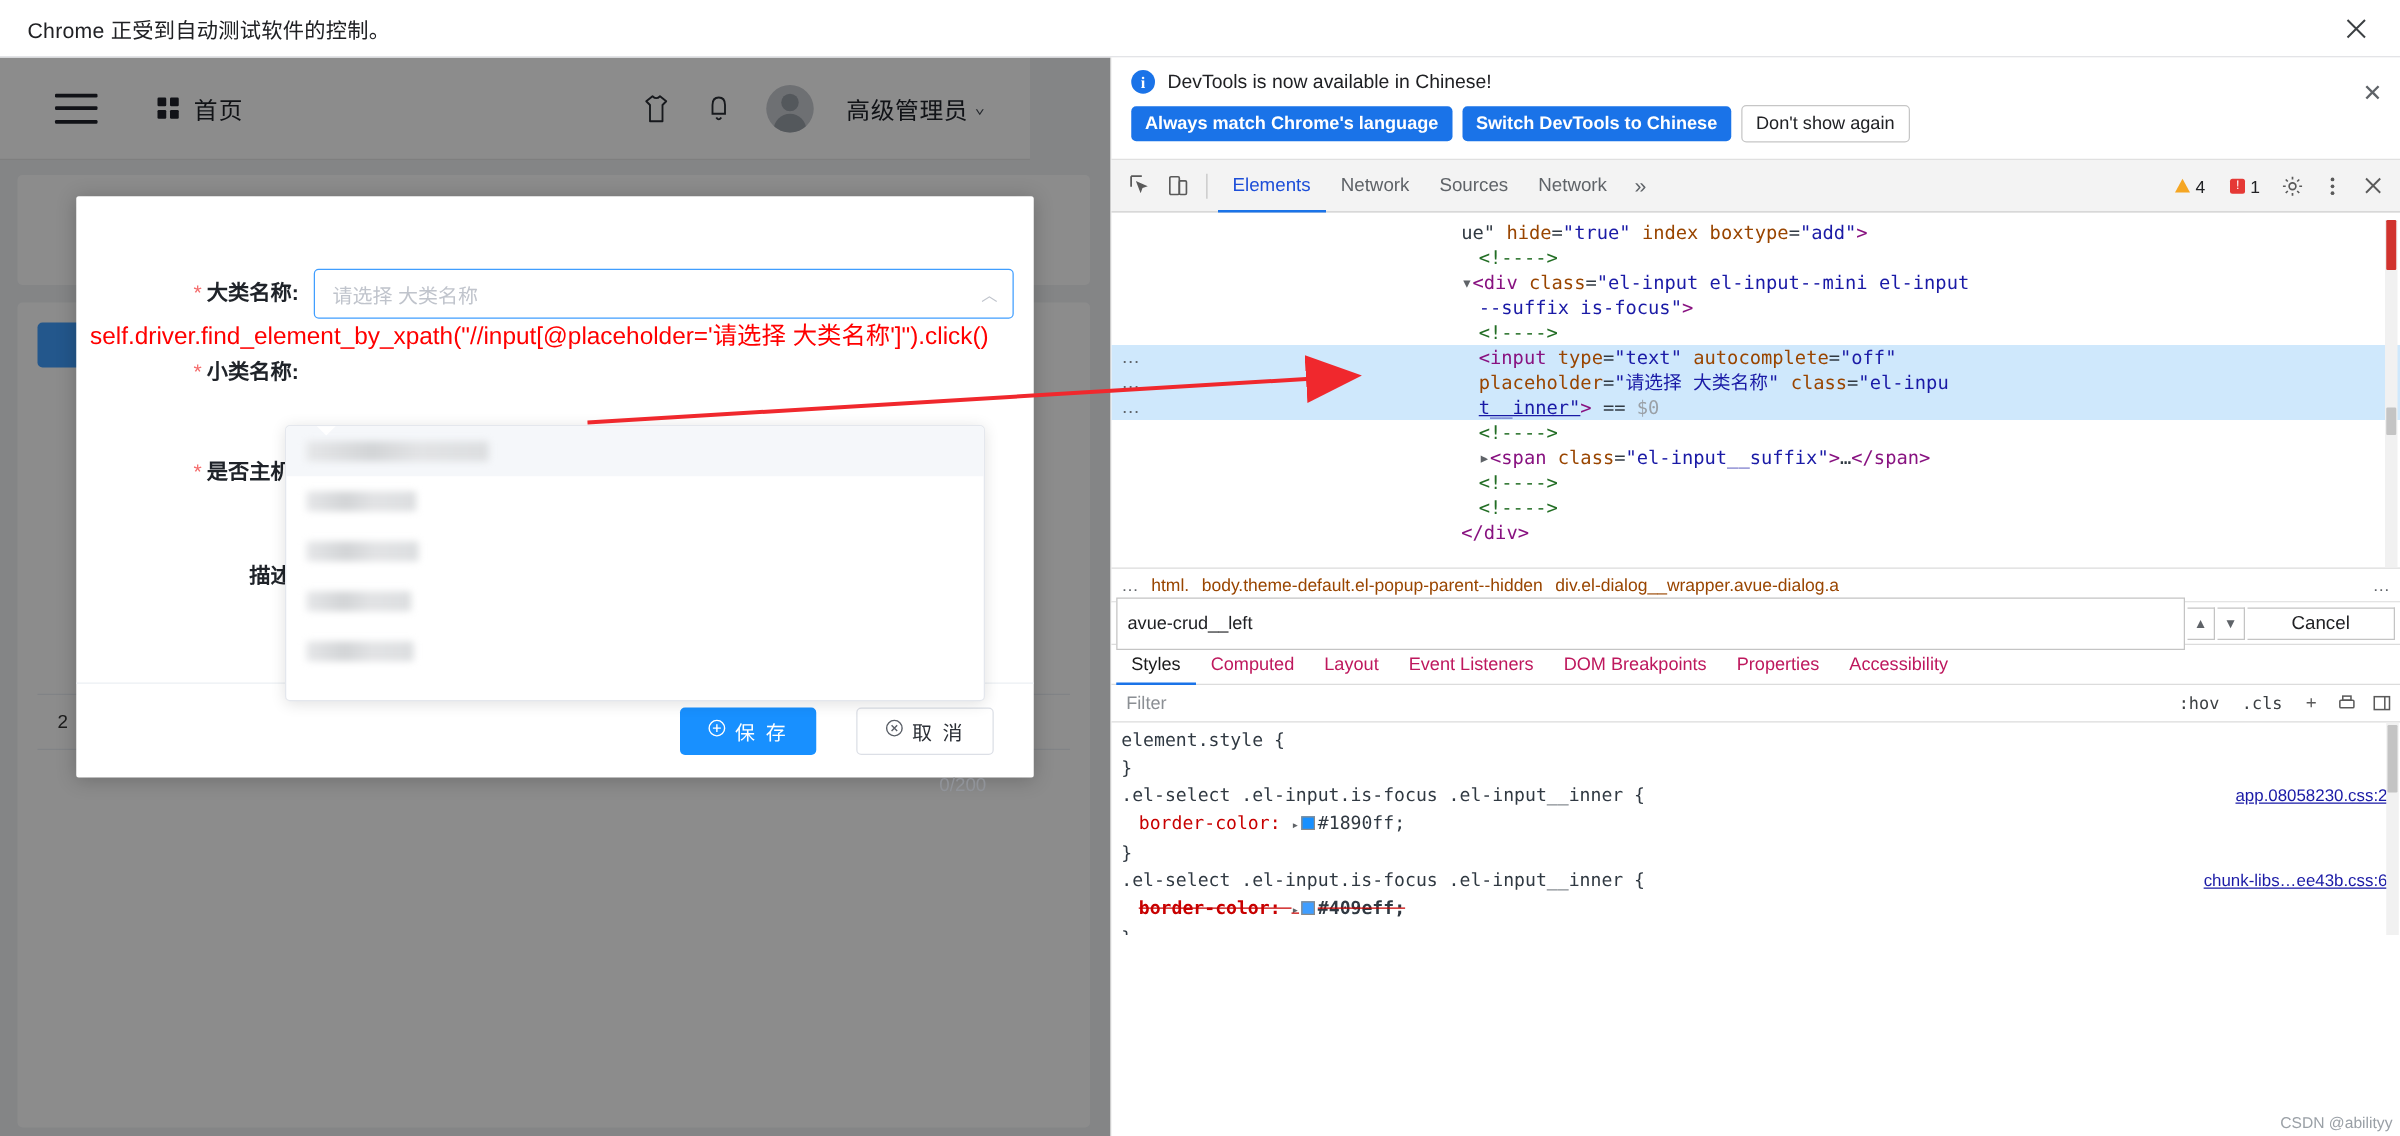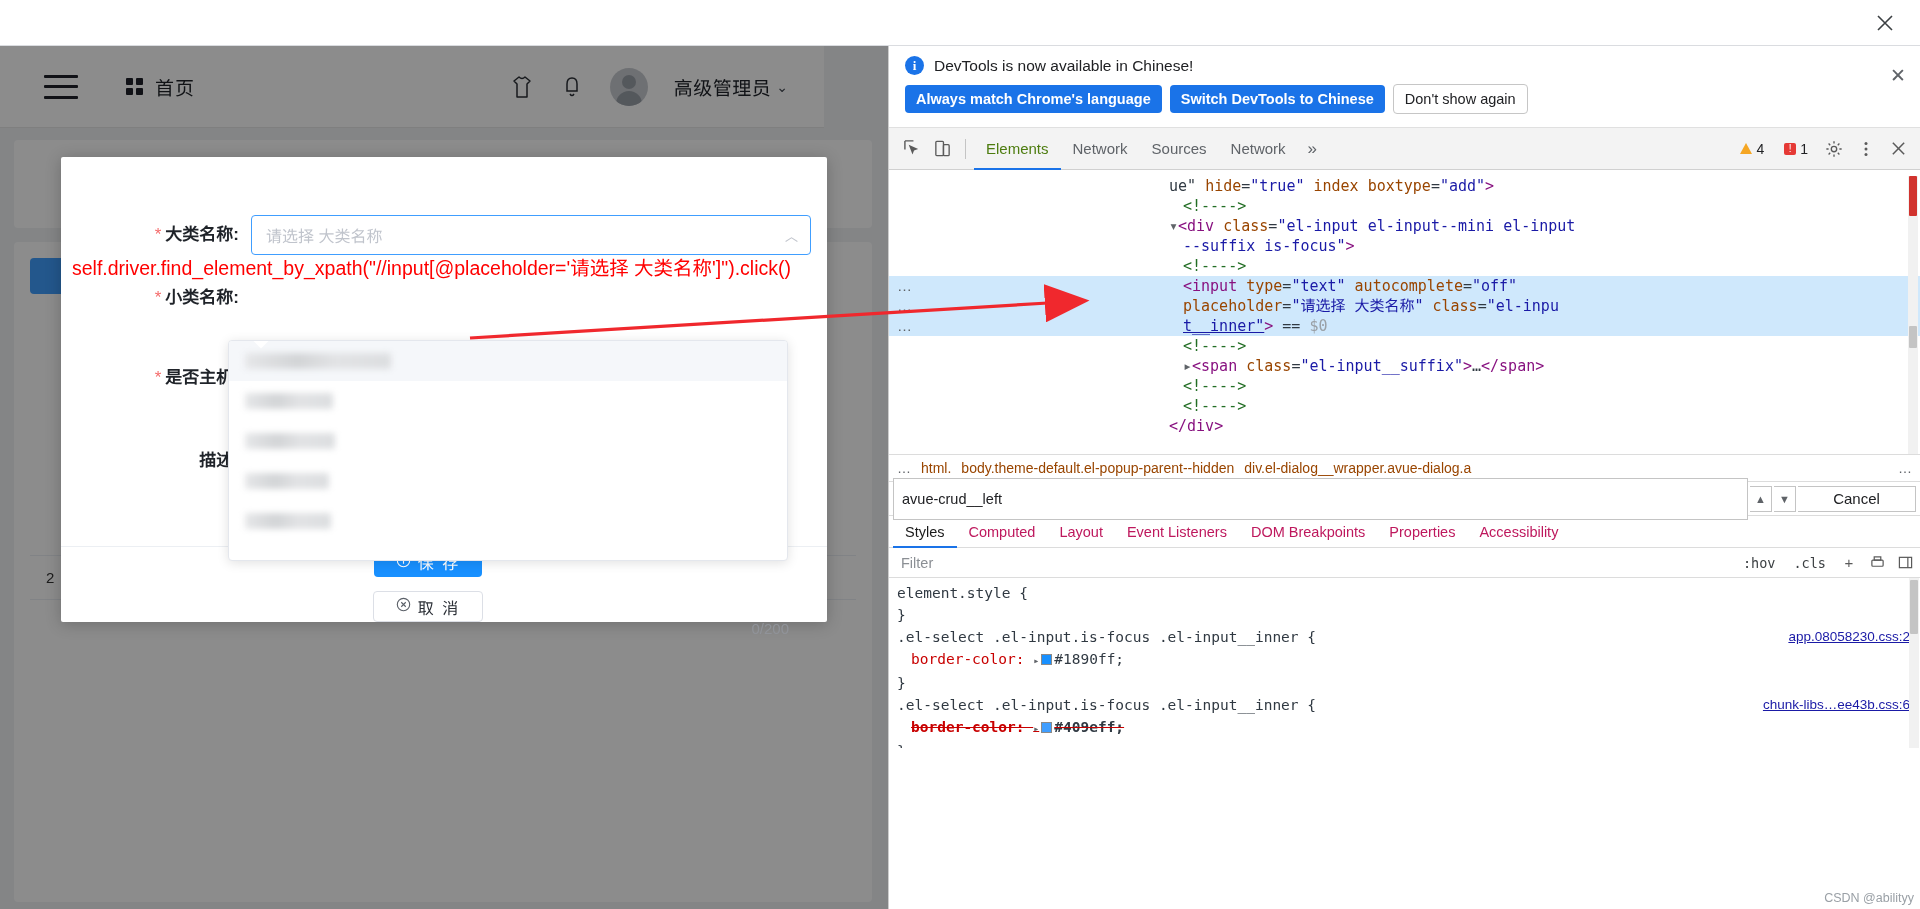--- a/index.html
+++ b/index.html
@@ -66,20 +66,21 @@
     gap: 3px; cursor: pointer;
   }
   #app-header .grid-ico i { display: block; background: #20222a; border-radius: 1px; }
   #app-header .home-label {
     margin-left: 12px; font-size: 19px; color: #1f2329; letter-spacing: 1px;
     cursor: pointer;
   }
   #app-header .right-zone {
     margin-left: auto; display: flex; align-items: center; gap: 26px;
     padding-right: 36px;
+    font-family: Liberation Mono, monospace;
   }
   #app-header .hd-icon { width: 24px; height: 26px; cursor: pointer; color: #2b2f36; }
   #app-header .avatar {
     width: 38px; height: 38px; border-radius: 50%;
     background: #c9ccd2; position: relative; overflow: hidden;
   }
   #app-header .avatar::before {
     content: ""; position: absolute; left: 50%; top: 7px; transform: translateX(-50%);
     width: 14px; height: 14px; border-radius: 50%; background: #9aa0a8;
   }
@@ -240,21 +241,21 @@
 
   .counter {
     position: absolute; right: 38px; top: 405px;
     font-size: 15px; color: #909399;
   }
 
   #dialog .dlg-foot {
     position: absolute; left: 0; bottom: 0; width: 766px; height: 76px;
     border-top: 1px solid #eceff3;
     display: flex; align-items: center; justify-content: flex-end;
-    gap: 14px; padding-right: 32px; flex-direction: column;
+    gap: 32px; padding-right: 32px;
   }
   .btn {
     height: 38px; border-radius: 4px; font-size: 16px;
     display: flex; align-items: center; gap: 7px;
     padding: 0 22px; cursor: pointer; letter-spacing: 2px;
   }
   .btn-save { background: #1890ff; color: #fff; }
   .btn-cancel { background: #fff; color: #2b2f36; border: 1px solid #dcdfe6; }
 
   
@@ -304,21 +305,21 @@
     color: #5a5a5a; cursor: pointer;
   }
   #dt-toolbar .divider {
     width: 1px; height: 20px; background: #c4c4c4; margin: 0 8px;
   }
   #dt-toolbar .tab {
     font-size: 15px; color: #5f6368; padding: 0 12px; height: 42px;
     display: flex; align-items: center; cursor: pointer;
   }
   #dt-toolbar .tab.active {
-    color: #4d7c0f; box-shadow: inset 0 -2px 0 #1a73e8;
+    color: #1d4ed8; box-shadow: inset 0 -2px 0 #1a73e8;
   }
   #dt-toolbar .chev-more { font-size: 17px; color: #5f6368; padding: 0 10px; cursor: pointer; }
   #dt-toolbar .right { margin-left: auto; display: flex; align-items: center; gap: 4px; }
   #dt-toolbar .badge {
     display: flex; align-items: center; gap: 4px; font-size: 14px;
     padding: 2px 8px; border-radius: 3px; color: #202124; cursor: pointer;
   }
   #dt-toolbar .badge .warn-t {
     width: 0; height: 0; border-left: 6px solid transparent; border-right: 6px solid transparent;
     border-bottom: 11px solid #f5a623; position: relative;
@@ -453,20 +454,21 @@
   #watermark {
     position: absolute; right: 6px; bottom: 4px;
     font-size: 12.5px; color: #9aa0a6; z-index: 200;
     font-family: Liberation Sans, sans-serif;
   }
 </style>
 </head>
 <body>
 
 <div id="automation-bar">
+  <div class="msg">Chrome 正受到自动测试软件的控制。</div>
   <div class="close">
     <svg width="26" height="26" viewBox="0 0 26 26" aria-hidden="true">
       <path d="M6 6 L20 20 M20 6 L6 20" stroke="#3c4043" stroke-width="1.6" fill="none"></path>
     </svg>
   </div>
 </div>
 
 <div id="viewport">
 
   <div id="app-header">

